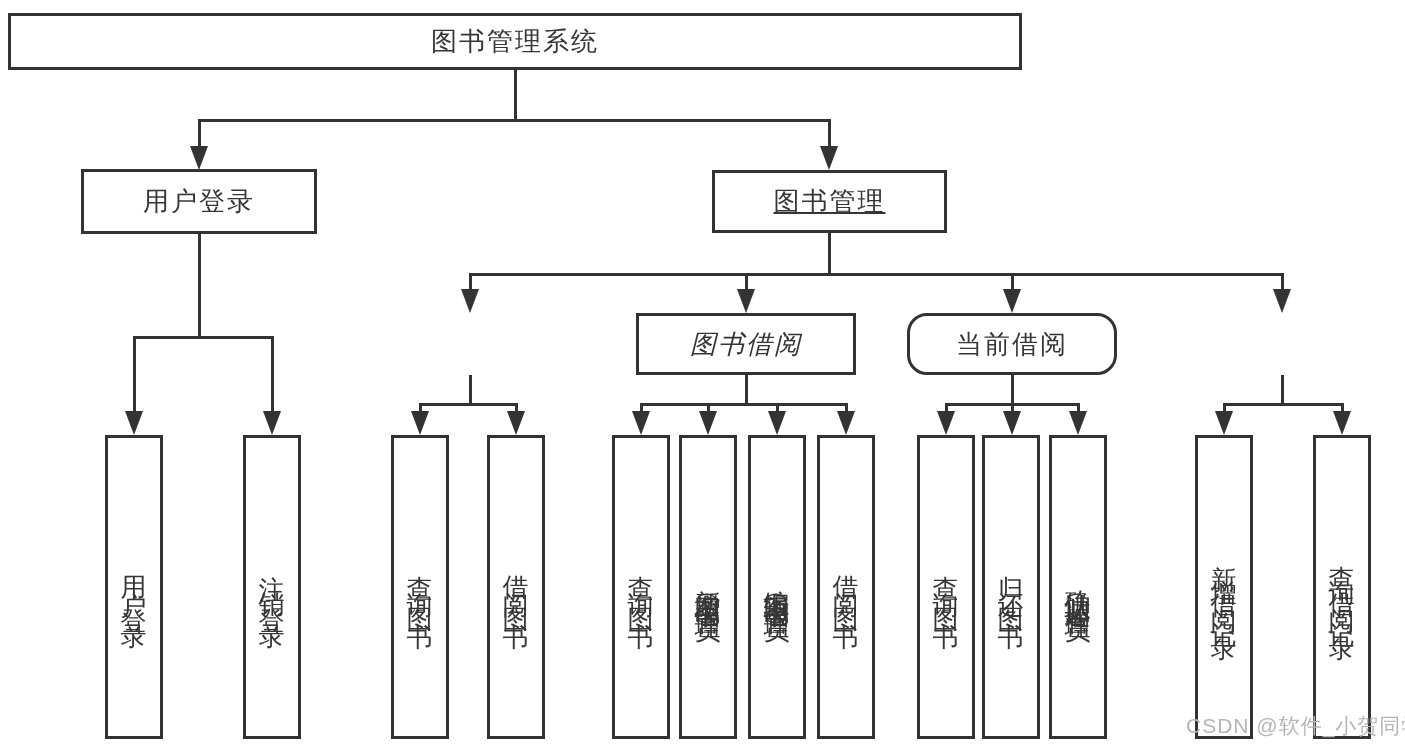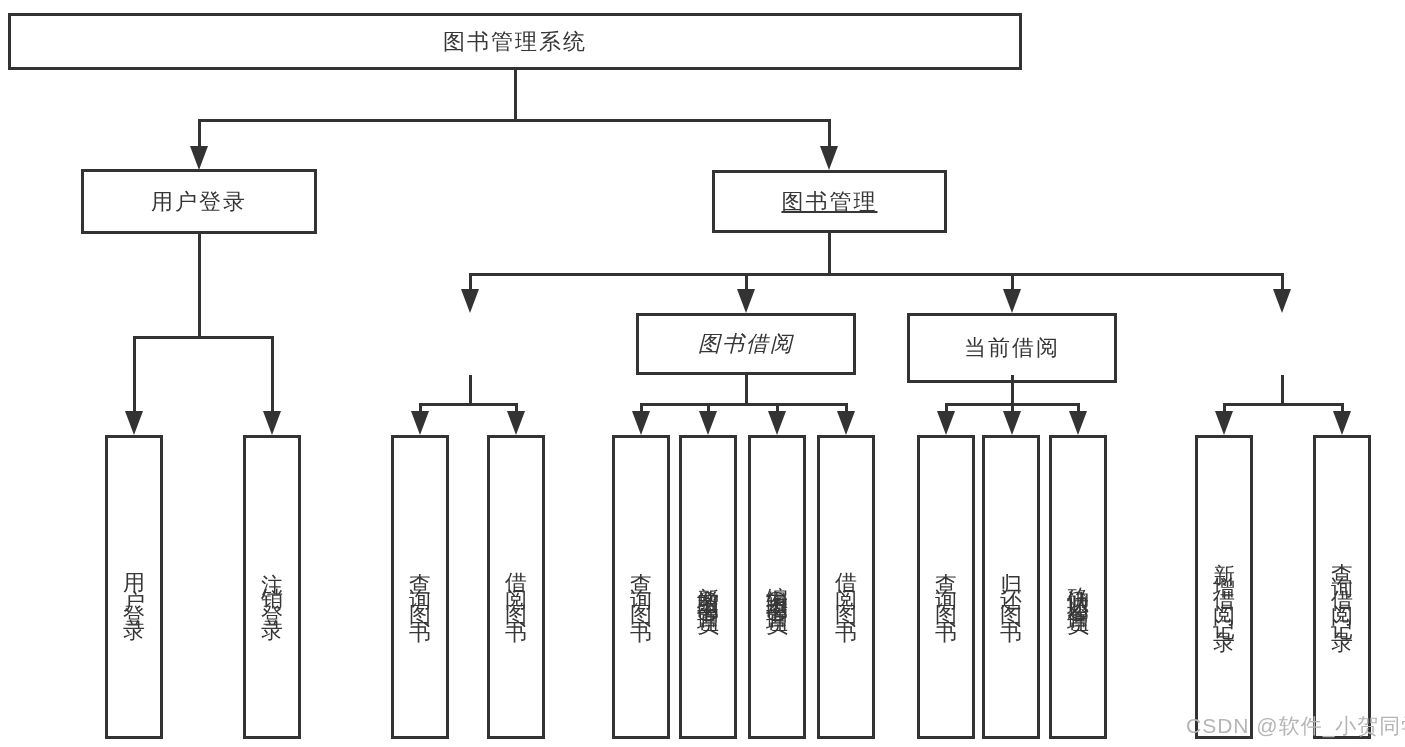--- a/index.html
+++ b/index.html
@@ -18,21 +18,21 @@
   
   .node {
     position: absolute;
     box-sizing: border-box;
     border: 3px solid #333333;
     background: #ffffff;
     display: flex;
     align-items: center;
     justify-content: center;
     color: #363636;
-    font-size: 22px;
+    font-size: 26px;
     letter-spacing: 2px;
     white-space: nowrap;
   }
   
   .leaf {
     top: 435px;
     width: 58px;
     height: 304px;
   }
   .vtext {
@@ -112,21 +112,21 @@
   <div class="vline" style="left:1011px; top:273px; height:20px;"></div>
   <div class="vline" style="left:1281px; top:273px; height:20px;"></div>
   <div class="arrow-down" style="left:461px;  top:289px;"></div>
   <div class="arrow-down" style="left:737px;  top:289px;"></div>
   <div class="arrow-down" style="left:1003px; top:289px;"></div>
   <div class="arrow-down" style="left:1273px; top:289px;"></div>
 
   <div class="node" style="left:636px; top:313px; width:220px; height:62px;font-style:italic;">
     <span>图书借阅</span>
   </div>
-  <div class="node" style="left:907px; top:313px; width:210px; height:70px;">
+  <div class="node" style="left:907px; top:313px; width:210px; height:62px;border-radius:20px;">
     <span>当前借阅</span>
   </div>
 
   <div class="vline" style="left:469px; top:375px; height:30px;"></div>
   <div class="hline" style="left:419px; top:403px; width:99px;"></div>
   <div class="vline" style="left:419px; top:403px; height:12px;"></div>
   <div class="vline" style="left:515px; top:403px; height:12px;"></div>
   <div class="arrow-down" style="left:411px; top:411px;"></div>
   <div class="arrow-down" style="left:507px; top:411px;"></div>
 

